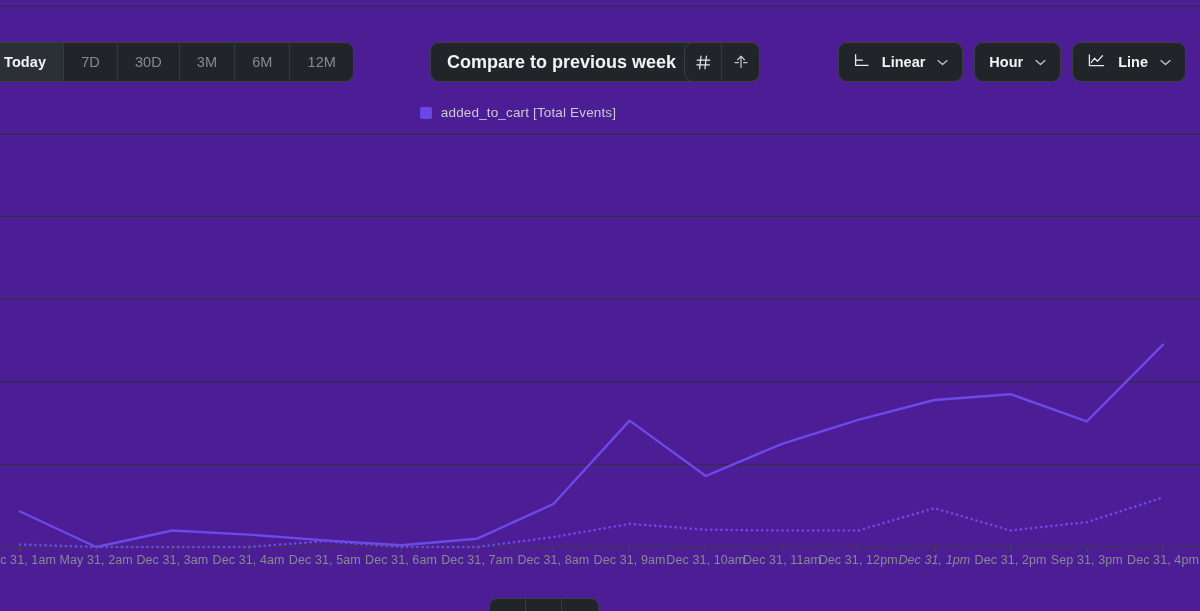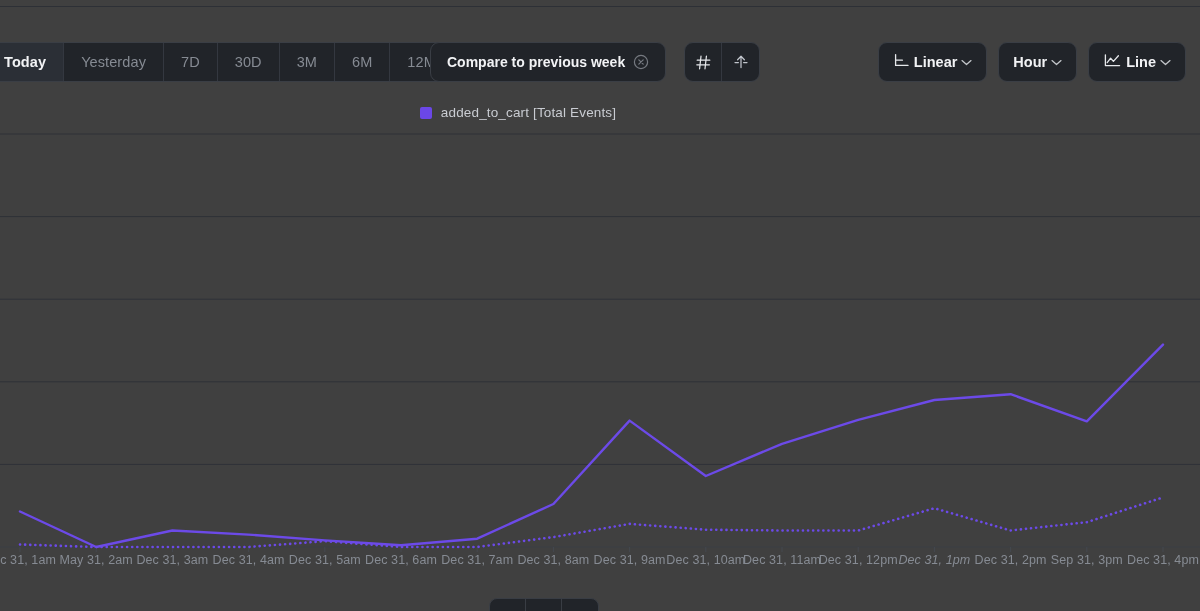--- a/index.html
+++ b/index.html
@@ -2,21 +2,21 @@
 <html><head>
 <meta charset="utf-8">
 <style>
   * { box-sizing: border-box; margin: 0; padding: 0; }
   html, body {
     width: 1200px; height: 611px;
     background: #1a1c20;
     font-family: "Liberation Sans", sans-serif;
     overflow: hidden;
   }
-  #app { position: relative; width: 1200px; height: 611px; background: #404040; }
+  #app { position: relative; width: 1200px; height: 611px; background: #4c1d95; }
 
   .top-hairline {
     position: absolute; left: 0; top: 6px; width: 1200px; height: 1px;
     background: #2d3036;
   }
 
   
   .toolbar {
     position: absolute; left: 0; top: 42px; width: 1200px; height: 42px;
   }
@@ -33,38 +33,38 @@
     border-right: 1px solid #343840; cursor: pointer; white-space: nowrap;
     background: transparent; letter-spacing: .1px;
   }
   .seg-btn:last-child { border-right: none; }
   .seg-btn.active { background: #2b2f36; color: #f2f3f5; font-weight: bold; }
 
   .compare-btn {
     position: absolute; left: 430px; top: 0; height: 40px;
     display: flex; align-items: center; gap: 8px;
     padding: 0 16px; border: 1px solid #3a3e45; border-radius: 9px;
-    background: #212429; color: #f2f3f5; font-size: 14px; font-weight: bold;
+    background: #212429; color: #f2f3f5; font-size: 18px; font-weight: bold;
     cursor: pointer; white-space: nowrap;
   }
   .x-circle { width: 16px; height: 16px; display:block; opacity: .62; }
 
   .icon-group { left: 684px; top: 0; }
   .icon-btn {
     display: flex; align-items: center; justify-content: center;
     width: 37px; border-right: 1px solid #343840; cursor: pointer;
   }
   .icon-btn:last-child { border-right: none; }
   .icon-btn svg { display: block; }
 
   .right-controls {
     position: absolute; right: 14px; top: 0; display: flex; gap: 11px; align-items: center;
   }
   .drop-btn {
-    height: 40px; display: flex; align-items: center; gap: 4px;
+    height: 40px; display: flex; align-items: center; gap: 12px;
     padding: 12px 14px; border: 1px solid #3a3e45; border-radius: 9px;
     background: #212429; color: #f2f3f5; font-size: 14.5px; font-weight: bold;
     cursor: pointer; white-space: nowrap;
   }
   .chev { width: 11px; height: 7px; display:block; opacity: .85; }
 
   
   .legend {
     position: absolute; left: 0; top: 105px; width: 1036px;
     display: flex; justify-content: center; align-items: center; gap: 9px;
@@ -97,21 +97,20 @@
 <body>
 
 <div id="app">
 
   <div class="top-hairline"></div>
 
   <div class="toolbar">
 
     <div class="seg-group range-group">
       <div class="seg-btn active">Today</div>
-      <div class="seg-btn">Yesterday</div>
       <div class="seg-btn">7D</div>
       <div class="seg-btn">30D</div>
       <div class="seg-btn">3M</div>
       <div class="seg-btn">6M</div>
       <div class="seg-btn">12M</div>
     </div>
 
     <div class="compare-btn">
       <span>Compare to previous week</span>
       <span>

